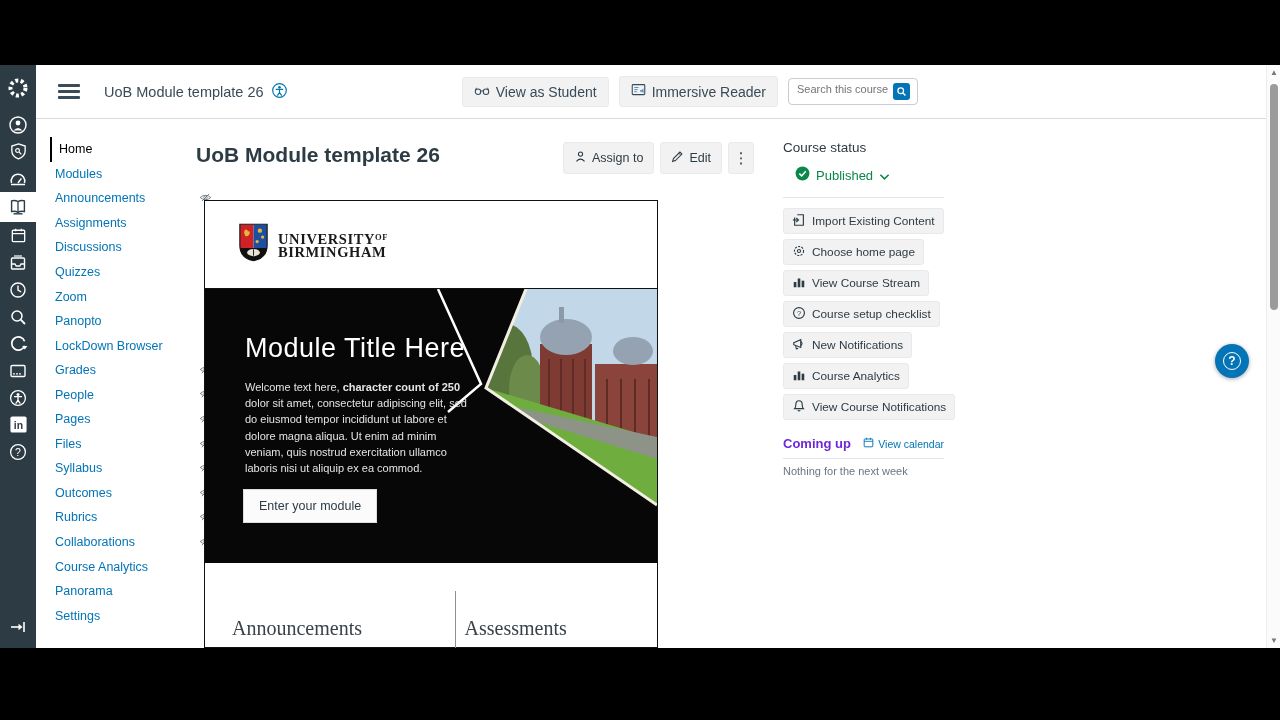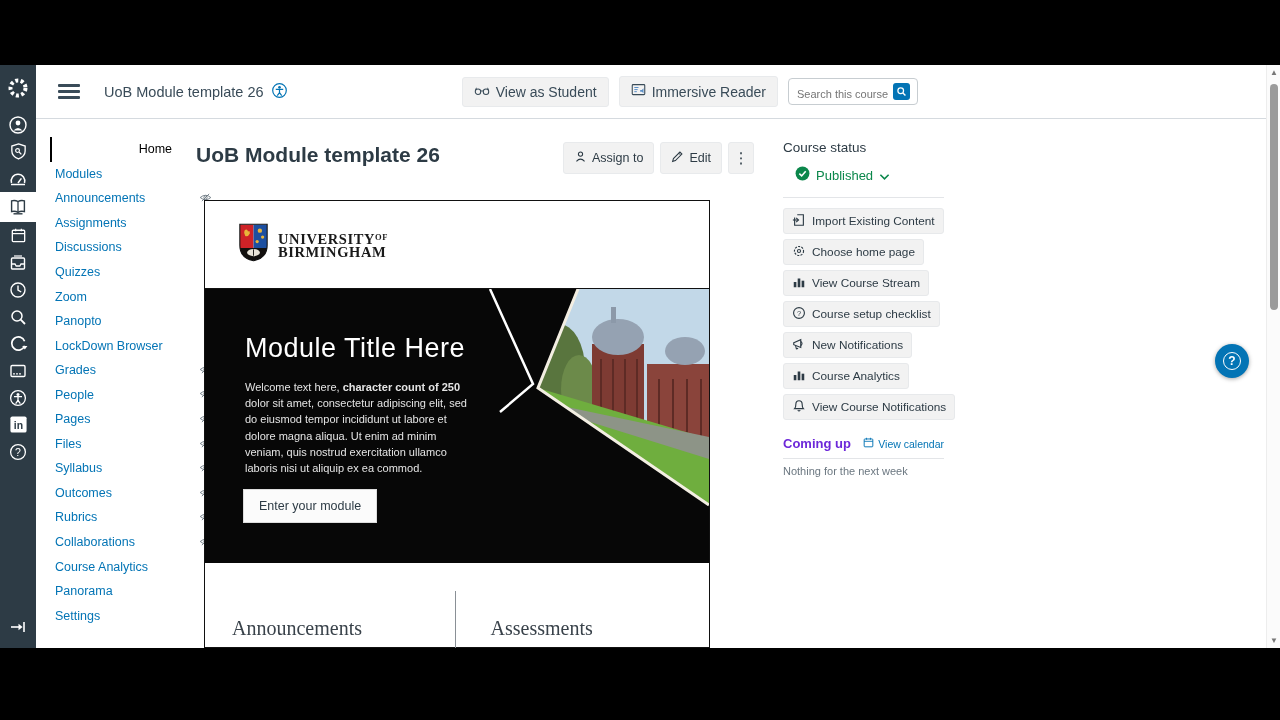--- a/index.html
+++ b/index.html
@@ -15,38 +15,38 @@
   .gnav .spacer { flex:1 1 auto; }
   .gnav svg { display:block; }
 
   
   .hdr { position:absolute; left:36px; top:0; width:1244px; height:54px; background:#fff; border-bottom:1px solid #D5DADF; display:flex; align-items:center; }
   .burger { margin-left:22px; width:22px; cursor:pointer; }
   .burger div { height:2.5px; background:#394B58; margin:3.5px 0; border-radius:1px; }
   .hdr-title { margin-left:24px; font-size:14.5px; color:#394B58; display:flex; align-items:center; gap:7px; }
   .hdr-right { margin-left:auto; display:flex; align-items:center; gap:10px; margin-right:362px; }
   .hbtn { display:flex; align-items:center; gap:6px; background:#F2F2F2; border:1px solid #E8EAEC; border-radius:3px; padding:6px 11px; font-size:14px; color:#394B58; cursor:pointer; }
-  .search-wrap { display:flex; align-items:flex-end; border:1px solid #C7CDD1; border-radius:4px; background:#fff; padding:4px 5px 4px 8px; width:130px; }
+  .search-wrap { display:flex; align-items:flex-start; border:1px solid #C7CDD1; border-radius:4px; background:#fff; padding:4px 5px 4px 8px; width:130px; }
   .search-wrap input { border:none; outline:none; width:96px; font-size:11px; color:#6B7780; font-family:"Liberation Sans",sans-serif; }
   .search-btn { width:17px; height:17px; background:#0374B5; border-radius:3px; display:flex; align-items:center; justify-content:center; cursor:pointer; }
 
   
   .cnav { position:absolute; left:50px; top:72px; width:122px; }
   .cnav .row { height:24.55px; display:flex; align-items:center; font-size:12.5px; color:#0374B5; cursor:pointer; position:relative; padding-left:5px; }
-  .cnav .row.active { color:#000; border-left:2px solid #000; padding-left:17px;justify-content:flex-end; }
+  .cnav .row.active { color:#000; border-left:2px solid #000; padding-left:7px; }
   .cnav .eye { position:absolute; right:-40px; top:5px; }
 
   
   .ptitle { position:absolute; left:196px; top:78px; font-size:21px; color:#2D3B45; }
   .pactions { position:absolute; left:563px; top:77px; display:flex; gap:6px; }
   .pbtn { display:flex; align-items:center; gap:5px; background:#F2F2F2; border:1px solid #E8EAEC; border-radius:3px; padding:6px 10px; font-size:12.5px; color:#2D3B45; cursor:pointer; }
   .kebab { width:26px; justify-content:center; font-size:15px; color:#2D3B45; letter-spacing:0; }
 
   
-  .card { position:absolute; left:204px; top:135px; width:506px; height:448px; border:1px solid #111; background:#fff; }
+  .card { position:absolute; left:204px; top:135px; width:454px; height:448px; border:1px solid #111; background:#fff; }
   .card-logo { height:88px; display:flex; align-items:center; padding-left:33px; gap:9px; border-bottom:1px solid #111; }
   .uob-text { font-family:"Liberation Serif", serif; color:#1a1a1a; font-weight:bold; font-size:14.5px; letter-spacing:0.6px; line-height:13px; }
   .uob-text .of { font-size:8.5px; vertical-align:4px; letter-spacing:0.5px; }
   .banner { position:relative; height:274px; background:#070707; overflow:hidden; }
   .banner-title { position:absolute; left:40px; top:44px; font-family:Liberation Sans, sans-serif; font-size:27px; color:#fff; letter-spacing:0.5px; }
   .banner-text { position:absolute; left:40px; top:90px; width:230px; font-size:11px; line-height:16.2px; color:#E4E4E4; }
   .enter-btn { position:absolute; left:38px; top:200px; background:#FBFBFB; color:#2D3B45; border:1px solid #ddd; border-radius:0; padding:9px 15px; font-size:12.5px; cursor:pointer; }
   .banner svg.scene { position:absolute; right:0; top:0; }
   .card-foot { position:relative; height:85px; display:flex; }
   .card-foot .col { flex:1; display:flex; align-items:flex-end; padding:0 0 8px 27px; }

